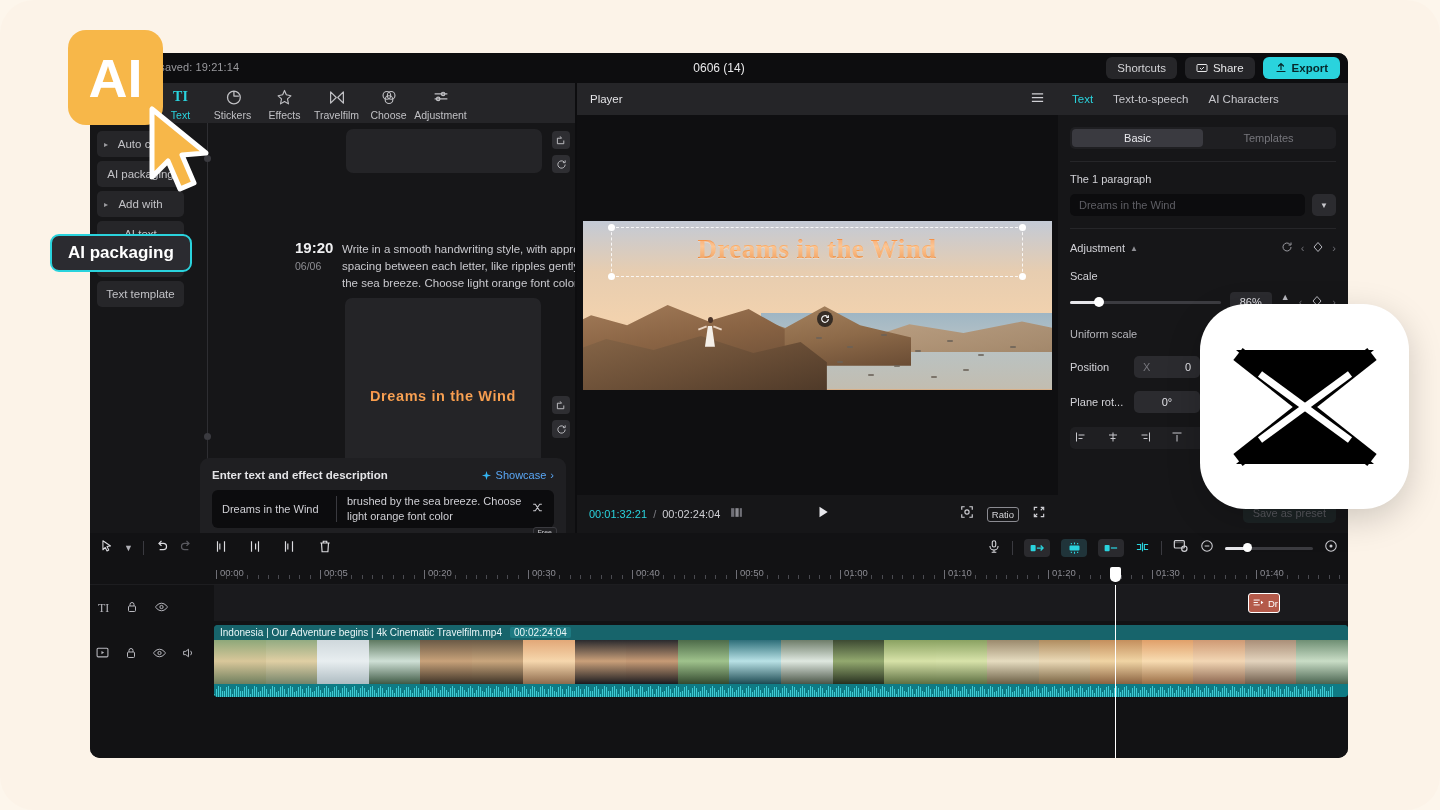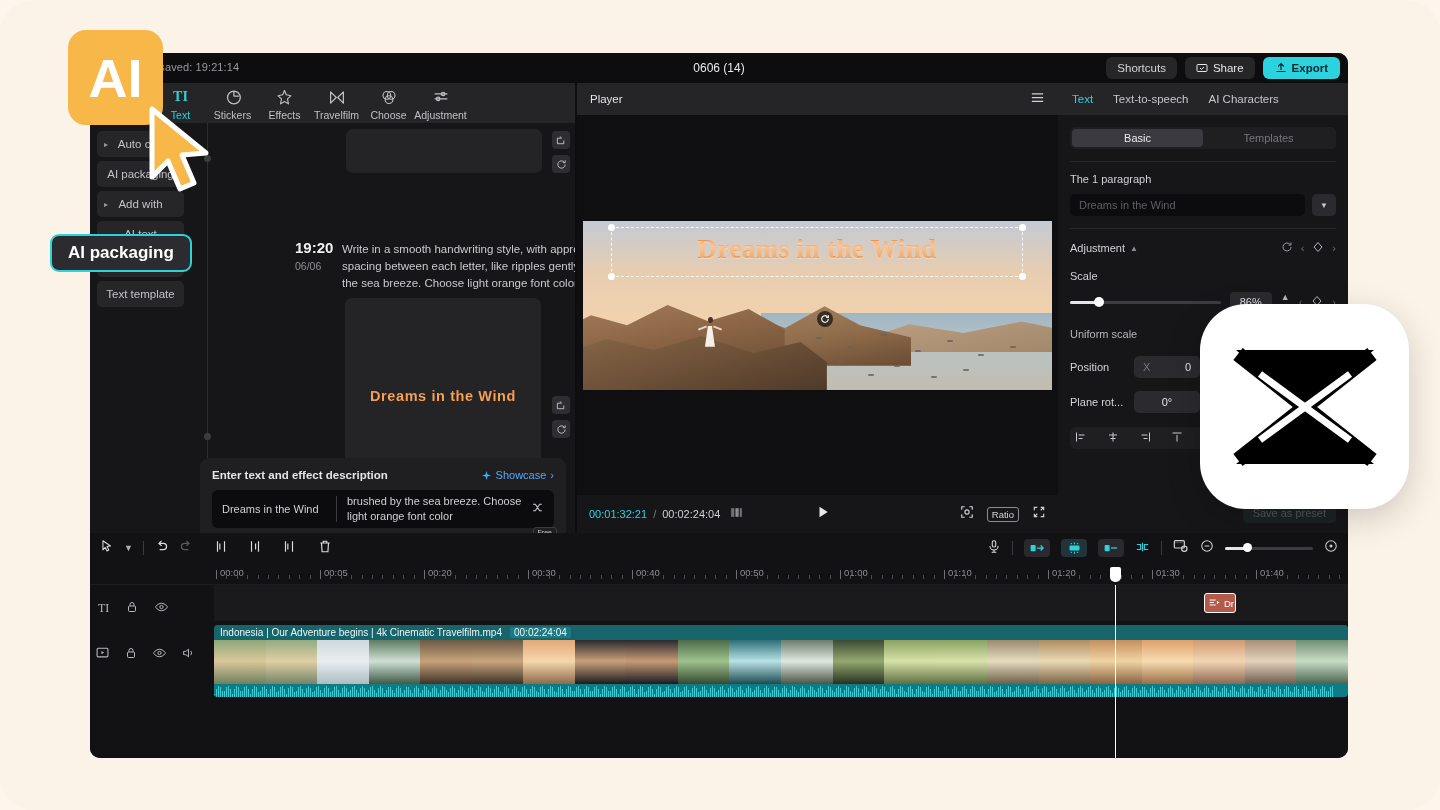--- a/index.html
+++ b/index.html
@@ -254,21 +254,21 @@
   .trk-head-txt { position:absolute; left:0; top:6px; width:124px; height:34px; display:flex; align-items:center; gap:17px; padding-left:8px; color:#b8b8be; }
   .trk-head-vid { position:absolute; left:0; top:50px; width:124px; height:38px; display:flex; align-items:center; gap:16px; padding-left:6px; color:#b8b8be; }
   .cover-btn {
     position:absolute; left:168px; top:50px; width:34px; height:36px; background:#2a2a2e; border-radius:5px;
     display:flex; flex-direction:column; align-items:center; justify-content:center; gap:1px; color:#c9c9ce; font-size:9px;
   }
   .txtlane { position:absolute; left:124px; right:0; top:0px; height:36px; background:#1a1a1d; }
   .textclip {
     position:absolute; top:8px; height:20px; background:#b45a4a; border-radius:3px;
     display:flex; align-items:center; gap:4px; padding: 0 4px; color:#fff; font-size:9.5px;
-    border:1.5px solid #fff; overflow:hidden;
+    border:1.5px solid #fff; overflow:hidden;margin-left:44px;
   }
   .vidlane { position:absolute; left:124px; right:0; top:36px; height:82px; }
   .vidclip { position:absolute; left:0; right:0; top:4px; height:72px; background:#0f5b63; border-radius:4px; overflow:hidden; border-top:none; }
   .vidtitle { height:15px; background:#17646b; color:#e9f6f7; font-size:10px; display:flex; align-items:center; gap:8px; padding-left:6px; }
   .vidtitle .dur { background:#1d7a82; border-radius:2px; padding: 0px 4px; }
   .thumbstrip { height:44px; display:flex; }
   .thumb { flex:1 0 auto; width:48px; height:44px; }
   .waveform { height:13px; background:#0f7b85; position:relative; overflow:hidden; }
   .wv { position:absolute; bottom:0; width:1px; background:#3fcbd4; }
   .playhead { position:absolute; top:0; bottom:0; width:1px; background:#fff; }

